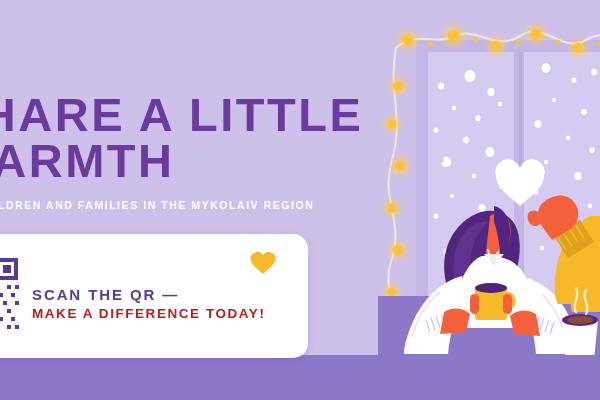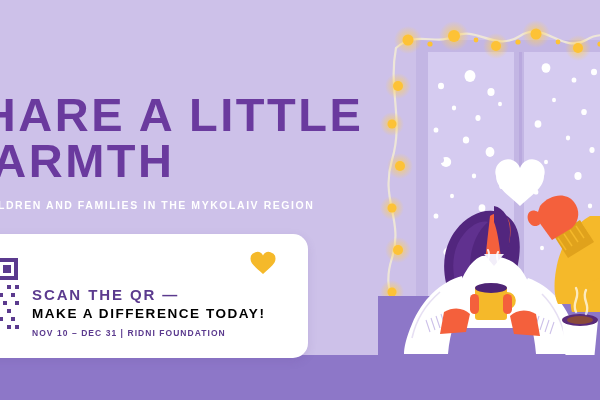--- a/index.html
+++ b/index.html
@@ -94,21 +94,21 @@
     font-size:15px;
     font-weight:bold;
     letter-spacing:1.9px;
     color:#5b3a8e;
     white-space:nowrap;
   }
   .cta-line2 {
     font-size:13.5px;
     font-weight:bold;
     letter-spacing:1.55px;
-    color:#000000;
+    color:#b91c1c;
     margin-top:3px;
     white-space:nowrap;
   }
   .cta-line3 {
     font-size:8.5px;
     font-weight:bold;
     letter-spacing:1.05px;
     color:#5b3a8e;
     margin-top:7px;
     white-space:nowrap;
@@ -434,17 +434,16 @@
                  C 5 16, 0.5 12.5, 0.5 7.8
                  A 6.6 6.6 0 0 1 13 4.6
                  A 6.6 6.6 0 0 1 25.5 7.8
                  C 25.5 12.5, 21 16, 13 23 Z" fill="#f5b92a"></path>
       </svg>
     </div>
 
     <div class="card-text">
       <div class="cta-line1">SCAN THE QR —</div>
       <div class="cta-line2">MAKE A DIFFERENCE TODAY!</div>
-      <div class="cta-line3">NOV 10 – DEC 31 | RIDNI FOUNDATION</div>
     </div>
   </div>
 
 </div>
 
 </body></html>

